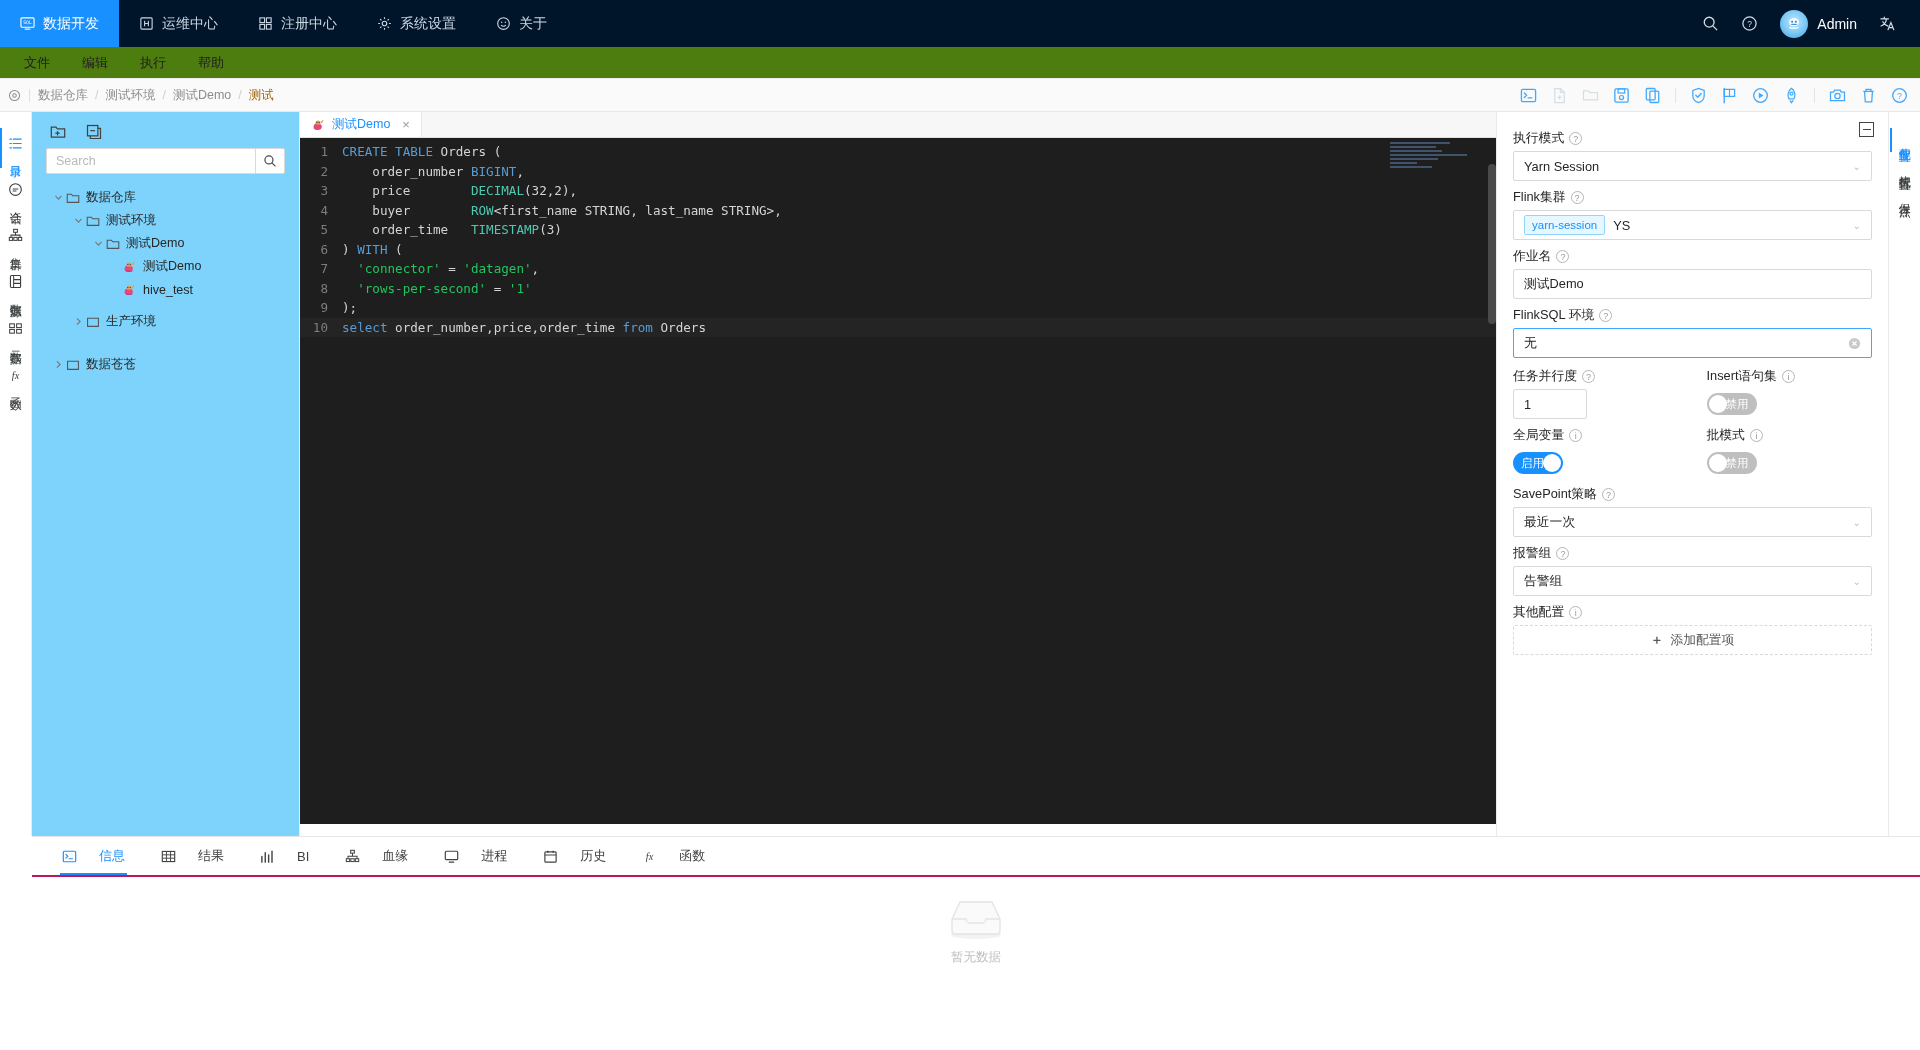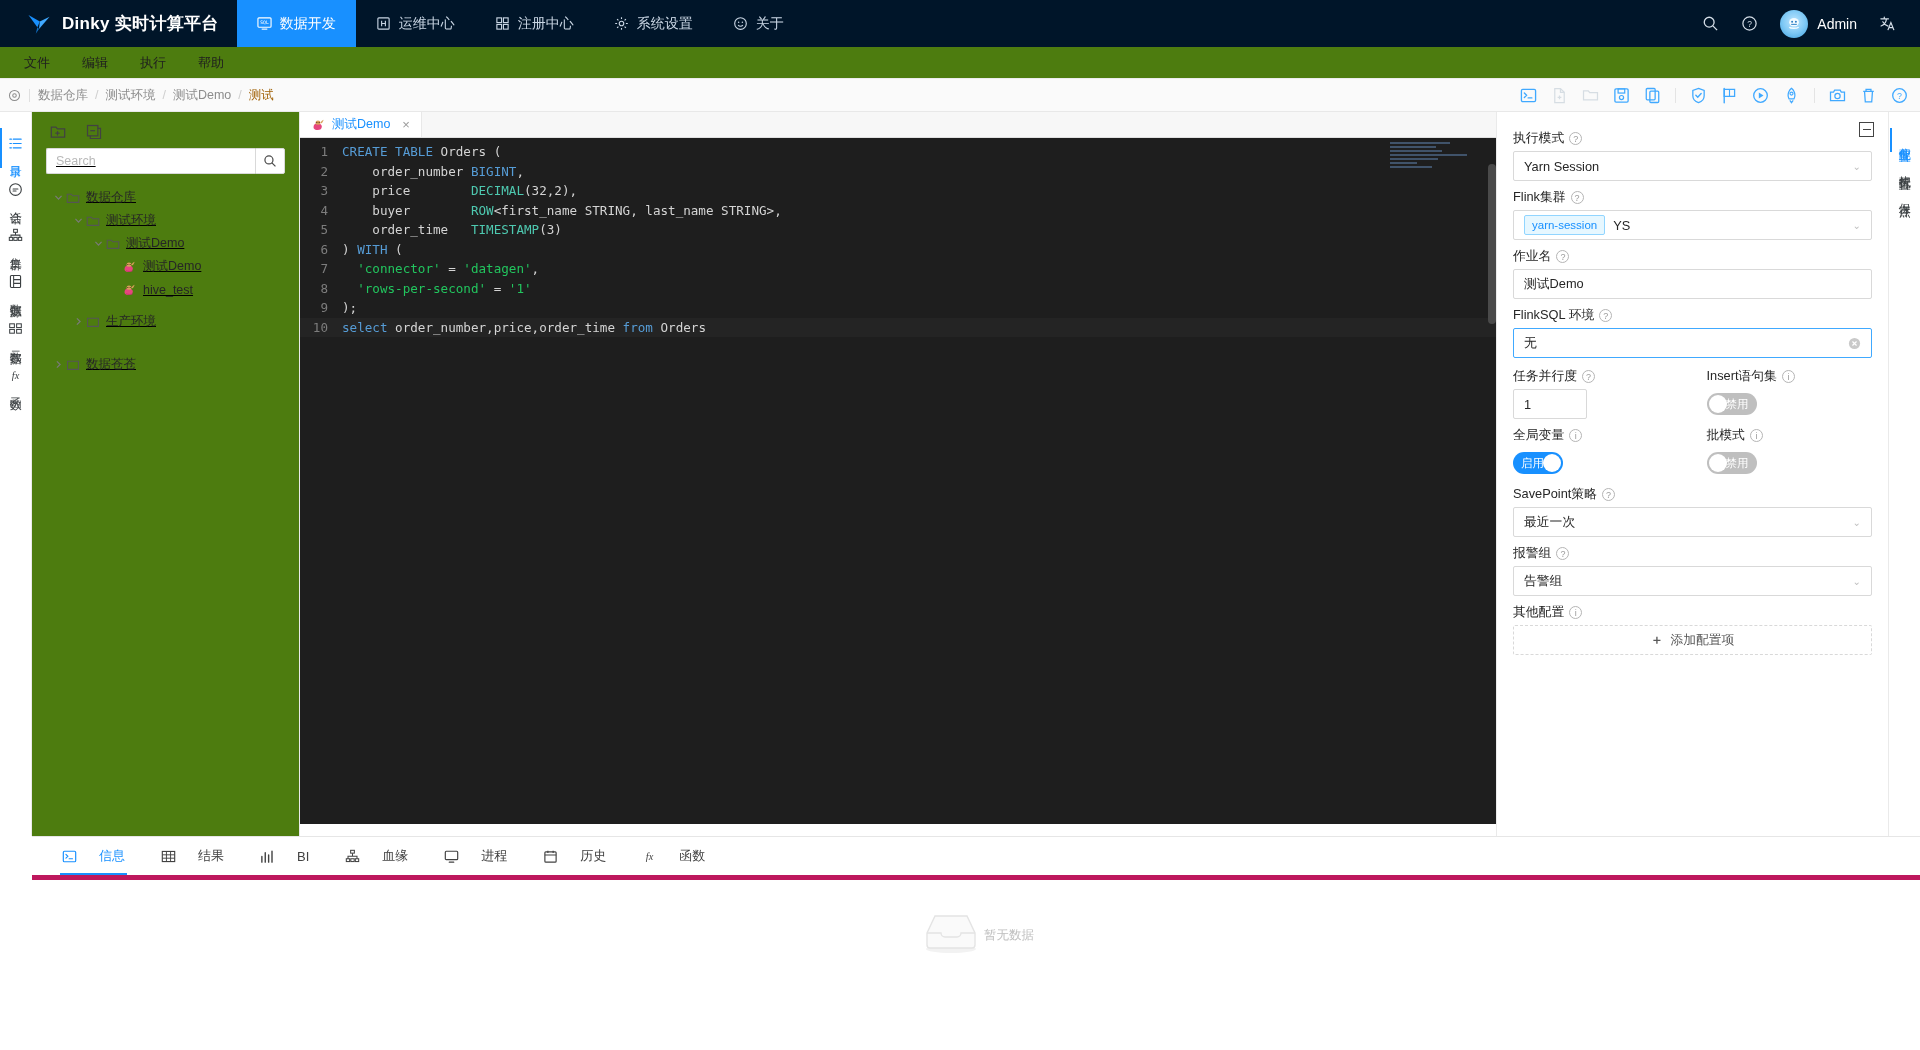--- a/index.html
+++ b/index.html
@@ -84,21 +84,21 @@
     width: 2px; background: #1890ff;
   }
   .rail-label {
     writing-mode: vertical-rl; font-size: 12px; margin-top: 5px;
     letter-spacing: 1px; line-height: 1.05;
   }
 
   
   .treepanel {
     position: absolute; left: 32px; top: 112px; width: 268px; height: 724px;
-    background: #4d7c0f; border-right: 1px solid #eaeaea; text-decoration: underline;
+    background: #7dd3fc; border-right: 1px solid #eaeaea;
   }
   .tree-tools { display: flex; align-items: center; gap: 20px; padding: 12px 0 6px 18px; }
   .tree-tool { cursor: pointer; color: #424242; display: flex; }
   .search-row { display: flex; align-items: center; padding: 2px 14px 0 14px; }
   .search-box {
     flex: 1; height: 26px; border: 1px solid #d9d9d9; border-right: none;
     border-radius: 2px 0 0 2px; padding: 0 9px; font-size: 12.5px; color: #262626;
     outline: none; font-family: "Liberation Sans", sans-serif; background: #fff;
   }
   .search-box::placeholder { color: #b9b9b9; }
@@ -249,38 +249,30 @@
   .btab {
     display: flex; align-items: center; gap: 22px; padding: 0 16px; height: 38px;
     font-size: 13px; color: #424242; cursor: pointer; position: relative;
   }
   .btab.active { color: #1890ff; }
   .btab.active::after {
     content: ""; position: absolute; left: 14px; right: 14px; bottom: 0;
     height: 2px; background: #1890ff;
   }
   .bbody {
-    height: 126px; border-top: 5px solid #be185d;
-    display: flex; align-items: center;
+    height: 126px; border-top: 2px solid #be185d;
+    display: flex; flex-direction: column; align-items: center;
     justify-content: center; padding-bottom: 18px;
   }
   .empty-text { font-size: 12.5px; color: #bfbfbf; margin-top: 8px; }
 </style>
 </head>
 <body>
 
 <div class="topnav">
-  <div class="brand">
-    <svg class="brand-logo" viewBox="0 0 32 32">
-      <path d="M3 5 L17 13 L14 20 Z" fill="#1890ff"></path>
-      <path d="M17 13 L29 7 L16 22 Z" fill="#40a9ff"></path>
-      <path d="M14 20 L16 22 L12 28 Z" fill="#0f6fc4"></path>
-    </svg>
-    <span class="brand-name">Dinky 实时计算平台</span>
-  </div>
   <div class="nav-items">
     <div class="nav-item active">
       <svg width="15" height="15" viewBox="0 0 16 16">
         <rect x="1" y="2" width="14" height="10" rx="1" fill="none" stroke="currentColor" stroke-width="1.2"></rect>
         <text x="8" y="9" font-size="5" fill="currentColor" text-anchor="middle" font-family="DejaVu Sans Mono, monospace">SQL</text>
         <path d="M5 14h6" stroke="currentColor" stroke-width="1.2"></path>
       </svg>
       <span>数据开发</span>
     </div>
     <div class="nav-item">

